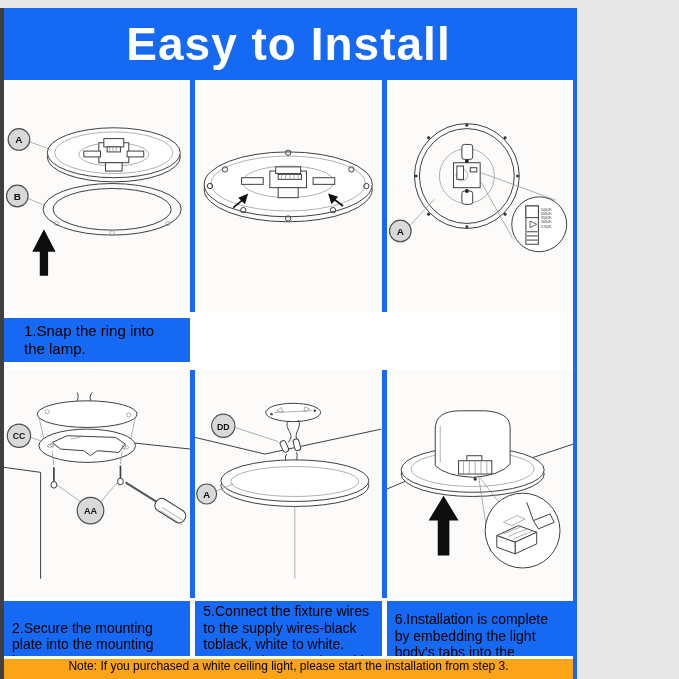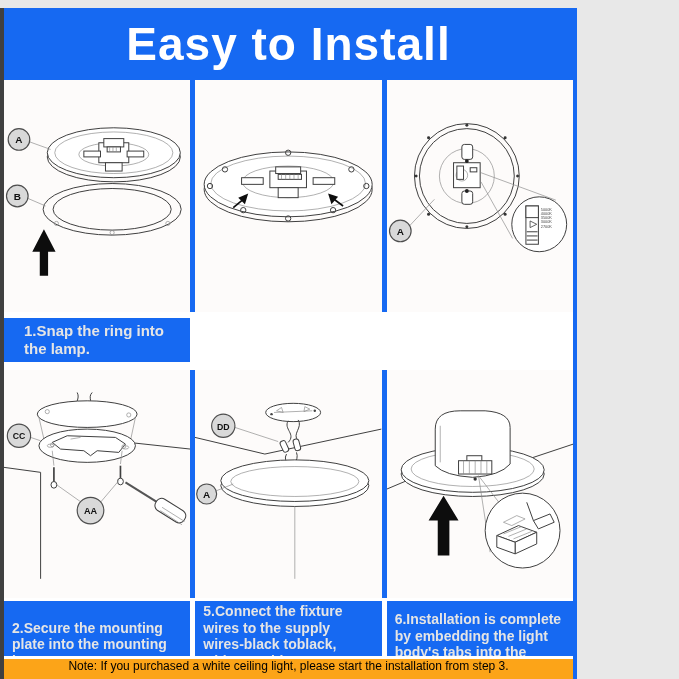--- a/index.html
+++ b/index.html
@@ -22,21 +22,21 @@
   .panel{background:#FDFBFA;overflow:hidden;}
   .panel svg{display:block;width:100%;height:100%;}
   .hgap{background:#ffffff;flex:none;}
   .g6{height:6px;}.g8{height:8px;}.g3{height:3px;}
   .caps{
     display:grid;grid-template-columns:1fr 1fr 1fr;column-gap:5px;background:#ffffff;flex:none;
   }
   .caps.c1{height:44px;}
   .caps.c2{height:55px;}
   .cap{
-    background:#1669F2;color:#e5e5e5;font-weight:bold;display:flex;align-items:center;
+    background:#1669F2;color:#000000;font-weight:normal;display:flex;align-items:center;
     box-sizing:border-box;
   }
   .c1 .cap{font-size:15px;line-height:18px;padding:2px 18px 2px 20px;}
   .c2 .cap{font-size:14px;line-height:16.5px;padding:2px 10px 2px 8px;}
   .notebar{
     height:28px;background:#FCA418;color:#000000;display:flex;justify-content:center;
     font-size:12px;flex:none;
   }
   
   .ln{stroke:#3f3f3f;stroke-width:1.2;fill:none;}

